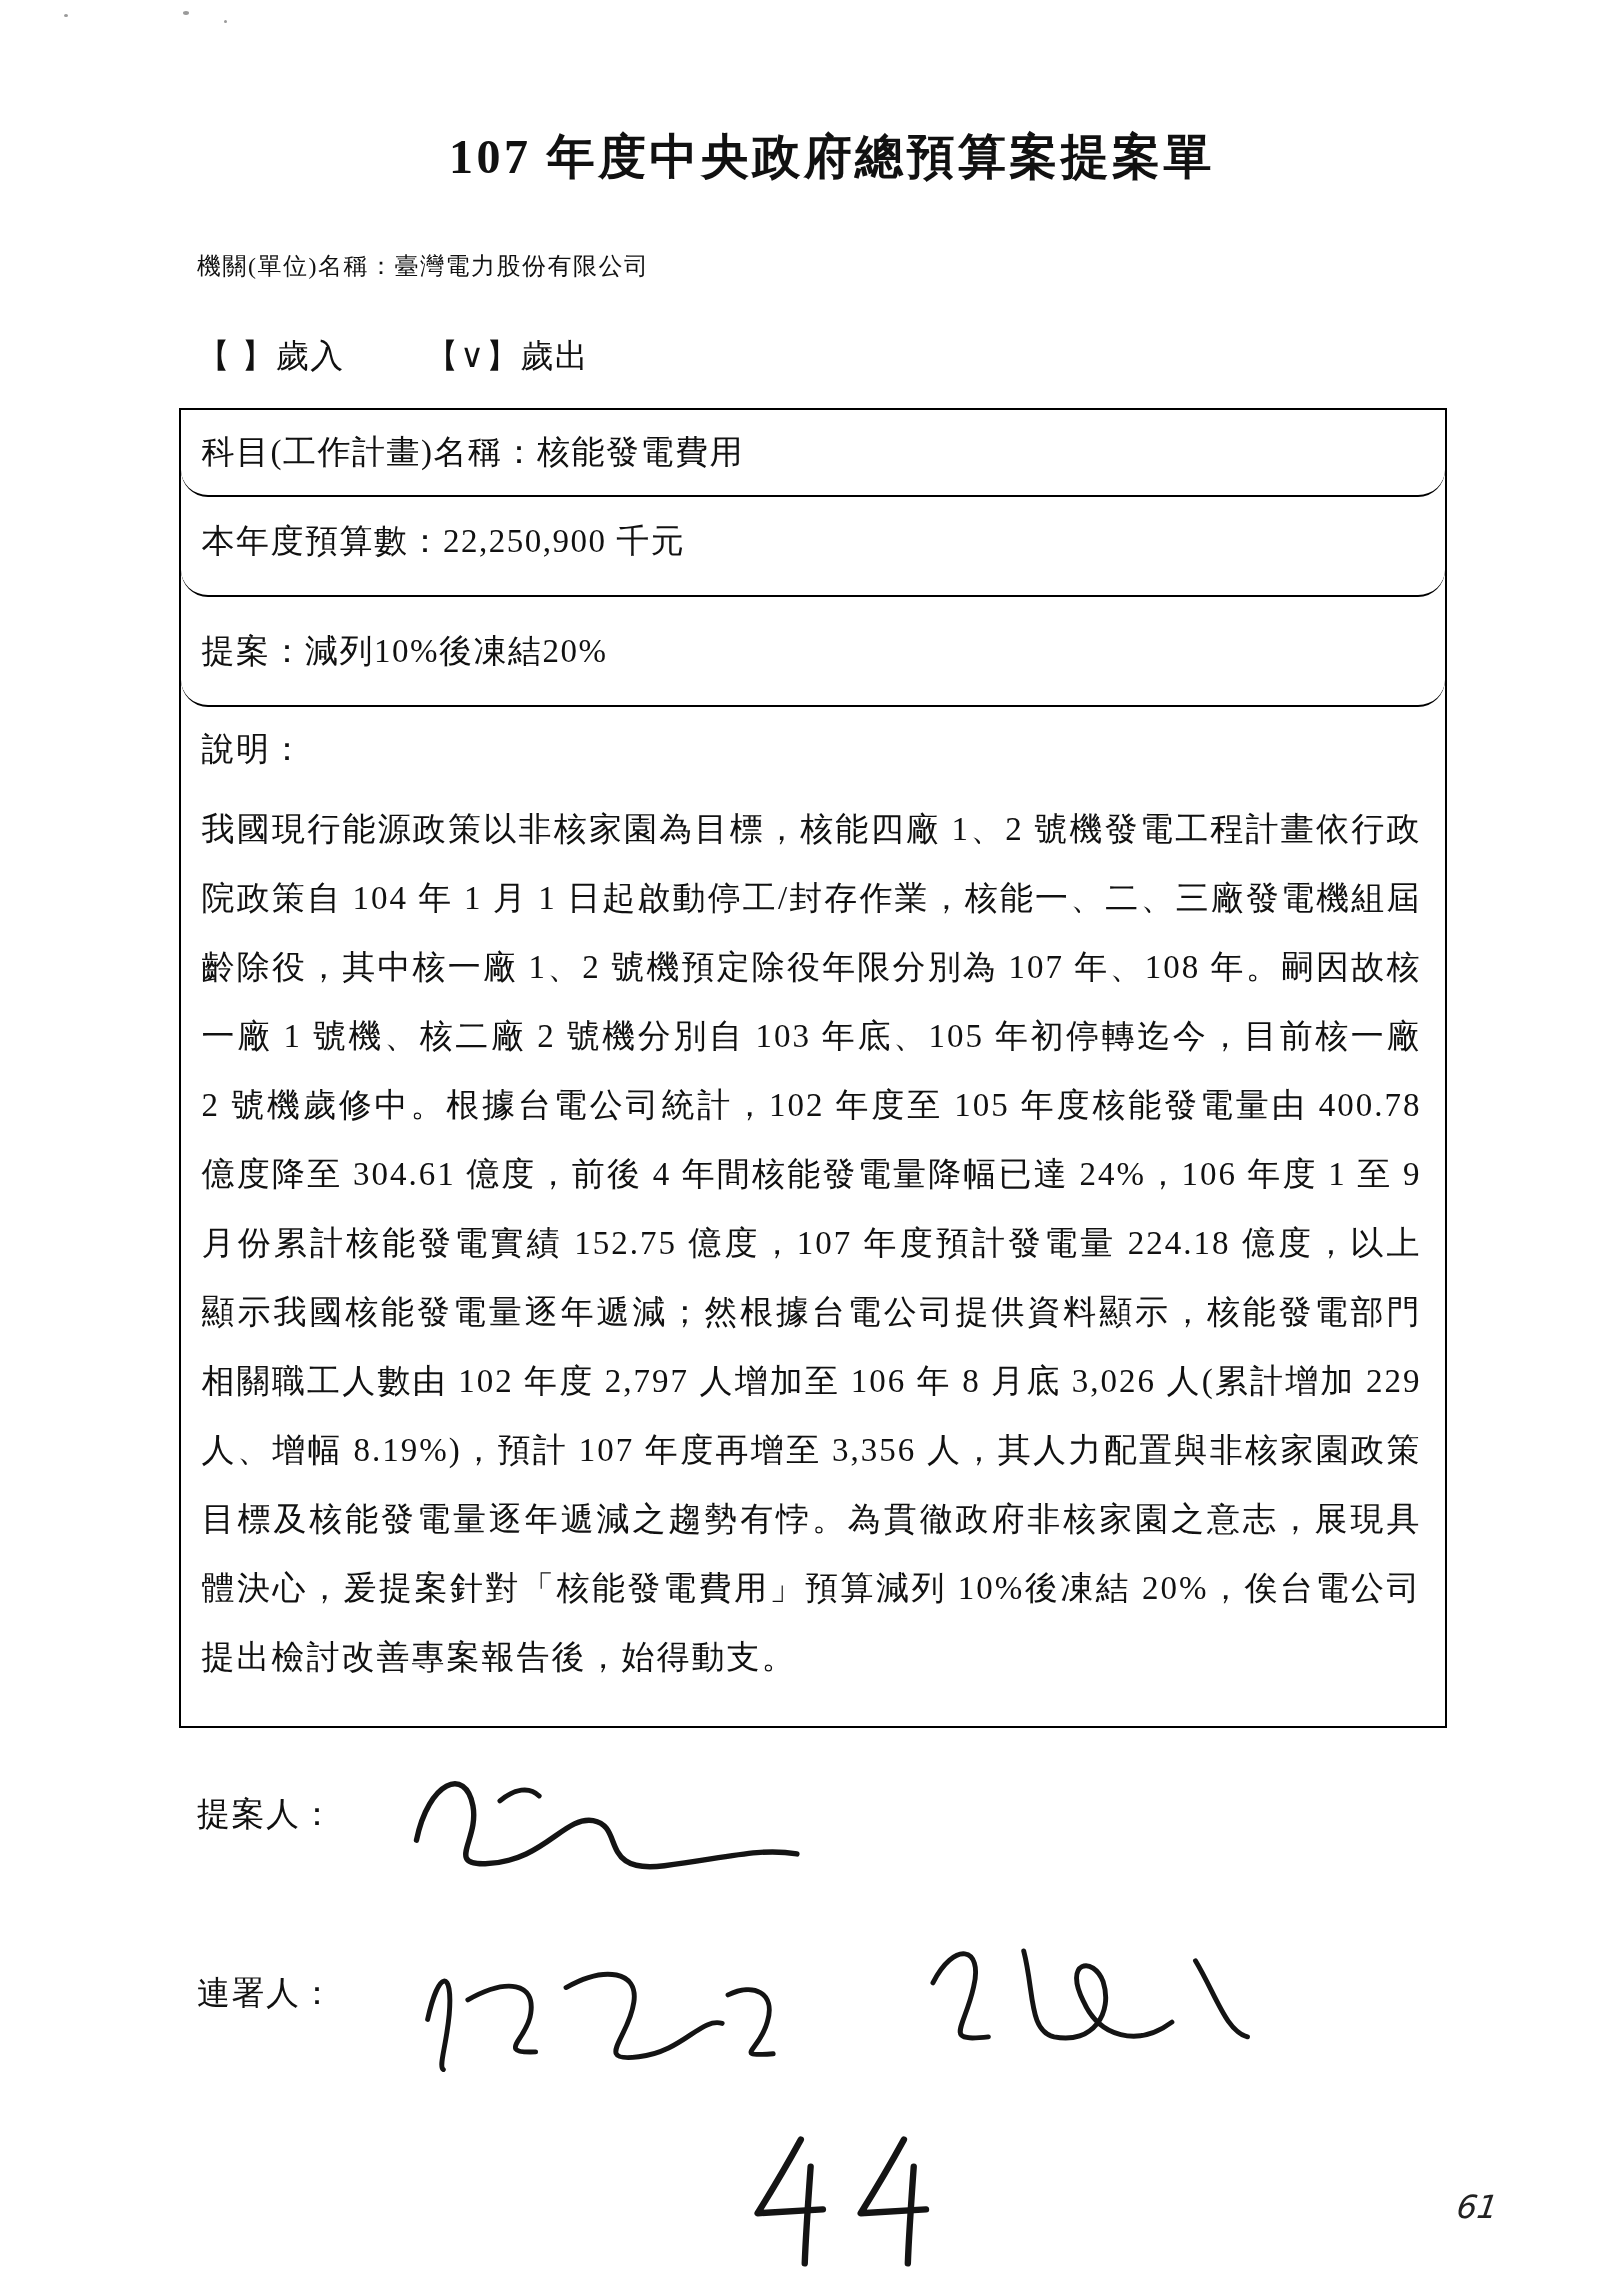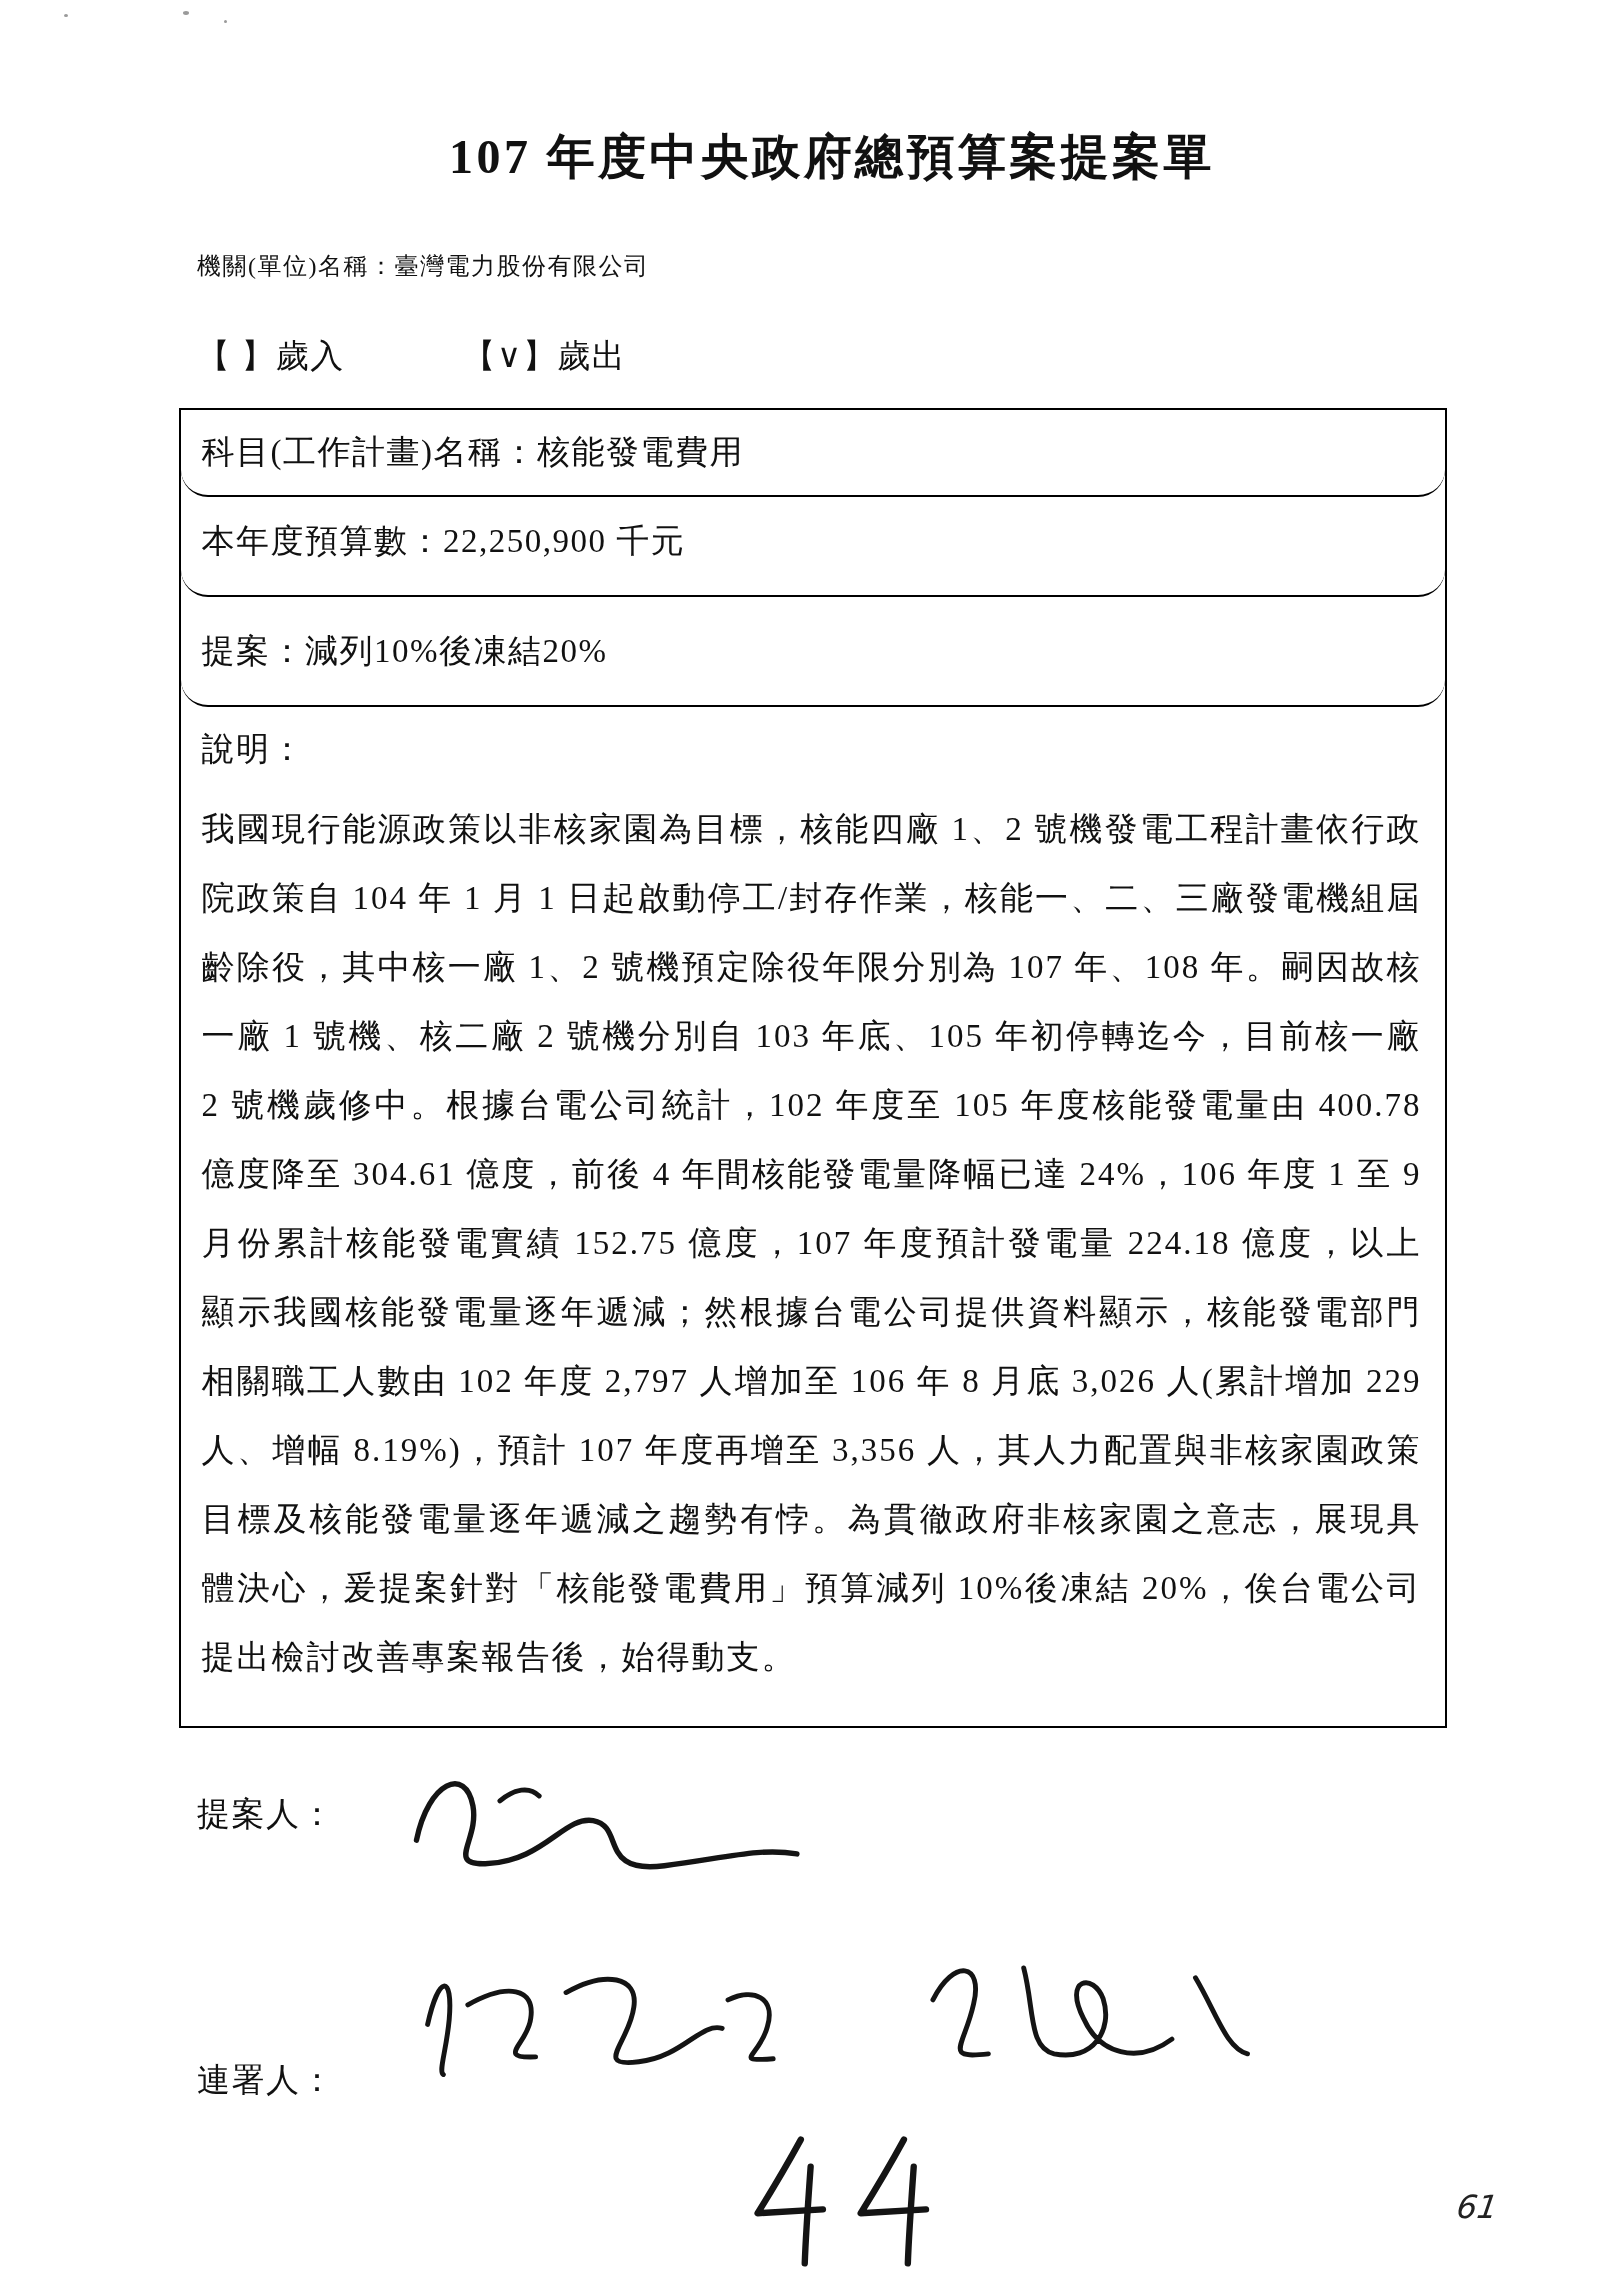--- a/index.html
+++ b/index.html
@@ -35,21 +35,21 @@
     letter-spacing: 1.5px;
     margin-bottom: 52px;
   }
 
   .check-line {
     margin-left: 197px;
     font-size: 33px;
     letter-spacing: 1.5px;
     margin-bottom: 28.5px;
   }
-  .check-line .check-expenditure { margin-left: 108px; }
+  .check-line .check-expenditure { margin-left: 71px; }
 
   .form-table {
     margin-left: 179px;
     width: 1268px;
     border: 2.5px solid #000;
   }
   .form-row {
     font-size: 33px;
     letter-spacing: 1.5px;
     border-bottom: 2px solid #000;
@@ -74,21 +74,21 @@
   }
 
   .sig-row {
     margin-left: 197px;
     display: flex;
     align-items: flex-start;
     position: relative;
     gap: 35px;
   }
   .sig-row.proposer { margin-top: 34px; height: 152px; }
-  .sig-row.cosigner { margin-top: 27px; height: 162px; align-items: flex-end; }
+  .sig-row.cosigner { margin-top: 27px; height: 162px; }
   .sig-label {
     font-size: 33px;
     letter-spacing: 1.5px;
     padding-top: 29.5px;
     white-space: nowrap;
   }
   .sig-ink { display: block; }
   .sig-proposer-ink { margin-left: 12.3px; margin-top: -19.7px; }
   .sig-co1-ink { margin-left: 34px; margin-top: -4.9px; }
   .sig-co2-ink { margin-left: 79px; margin-top: -22px; }

